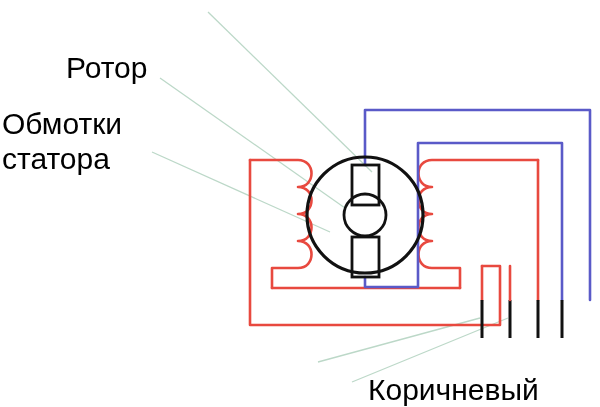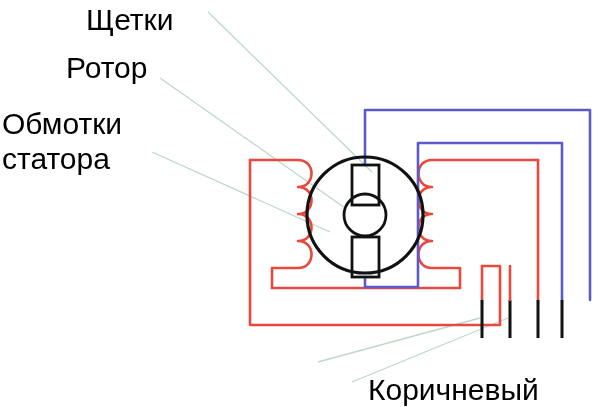--- a/index.html
+++ b/index.html
@@ -101,21 +101,20 @@
       <line x1="538" y1="300" x2="538" y2="338"></line>
       <line x1="562" y1="300" x2="562" y2="338"></line>
     </g>
 
     <g stroke="#e8493f" stroke-width="2.6" fill="none" stroke-linecap="round" stroke-linejoin="round">
       <path d="M 510 300 L 510 266"></path>
     </g>
 
   </svg>
 
-  <div class="label" id="label-brushes">Щетки</div>
 
   <div class="label" id="label-stator"><span>Обмотки</span><br><span>статора</span></div>
 
   <div class="label" id="label-rotor">Ротор</div>
 
 
   <div class="label" id="label-brown">Коричневый</div>
 
 </div>
 

